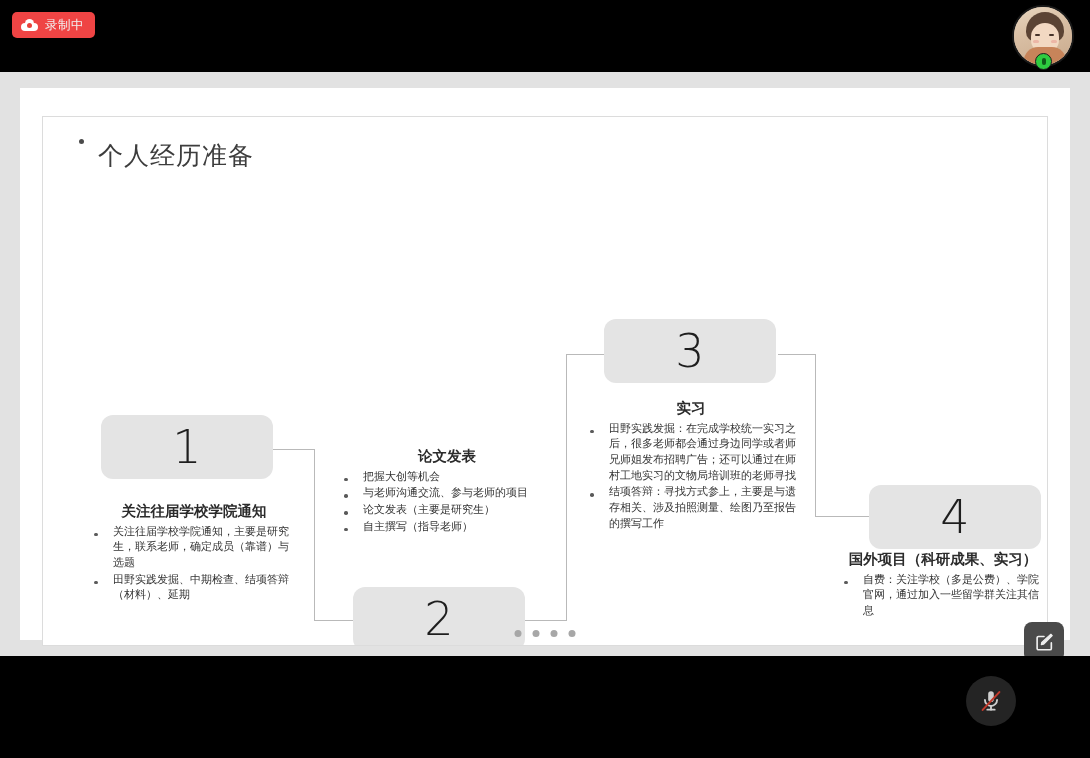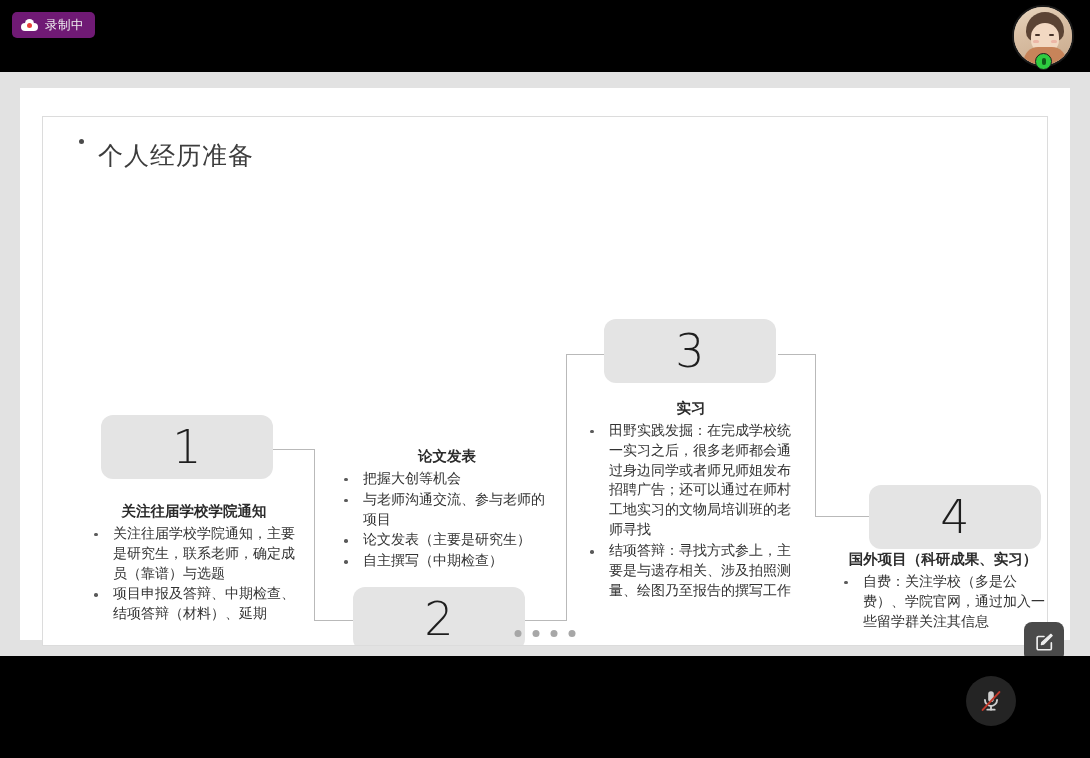--- a/index.html
+++ b/index.html
@@ -12,21 +12,21 @@
   #app { position: relative; width: 1090px; height: 758px; background: #000; }
 
   
   .topbar {
     position: absolute; left: 0; top: 0; width: 1090px; height: 72px;
     background: #000;
   }
   .rec-badge {
     position: absolute; left: 12px; top: 12px;
     height: 26px; display: flex; align-items: center; gap: 7px;
-    background: #701a75; border-radius: 5px; padding: 0 11px 0 9px;
+    background: #ef4444; border-radius: 5px; padding: 0 11px 0 9px;
   }
   .cloud-icon { position: relative; width: 17px; height: 12px; }
   .cloud-icon .c-body {
     position: absolute; left: 0; bottom: 0; width: 17px; height: 8px;
     background: #fff; border-radius: 4px 4px 4px 4px;
   }
   .cloud-icon .c-bump {
     position: absolute; left: 4px; top: 0; width: 9px; height: 9px;
     background: #fff; border-radius: 50%;
   }
@@ -108,21 +108,21 @@
 
   
   .block { position: absolute; color: #2f2f2f; }
   .block h3 {
     text-align: center; font-size: 14.5px; font-weight: bold;
     color: #2b2b2b; margin-bottom: 3px; line-height: 1.3;
     font-family: "DejaVu Sans", sans-serif;
   }
   .block ul { list-style: none; }
   .block li {
-    position: relative; padding-left: 24px; font-size: 14px;
+    position: relative; padding-left: 24px; font-size: 11px;
     line-height: 1.42; color: #333; margin-bottom: 1px;
     font-family: "DejaVu Sans", sans-serif;
   }
   .block li::before {
     content: ""; position: absolute; left: 5px; top: 9px;
     width: 3.5px; height: 3.5px; background: #5a5a5a; border-radius: 50%;
   }
 
   
   .dots {
@@ -214,32 +214,32 @@
           <span>3</span>
         </div>
         <div class="numbox" style="left:826px; top:368px; width:172px; height:64px; font-size:46px;">
           <span>4</span>
         </div>
 
         <div class="block" style="left:46px; top:385px; width:210px;">
           <h3>关注往届学校学院通知</h3>
           <ul>
             <li>关注往届学校学院通知，主要是研究生，联系老师，确定成员（靠谱）与选题</li>
-            <li>项目申报及答辩、中期检查、结项答辩（材料）、延期</li>
+            <li>田野实践发掘、中期检查、结项答辩（材料）、延期</li>
 
           </ul>
         </div>
 
         <div class="block" style="left:296px; top:330px; width:216px;">
           <h3>论文发表</h3>
           <ul>
             <li>把握大创等机会</li>
             <li>与老师沟通交流、参与老师的项目</li>
             <li>论文发表（主要是研究生）</li>
-            <li>自主撰写（中期检查）</li>
+            <li>自主撰写（指导老师）</li>
           </ul>
         </div>
 
         <div class="block" style="left:542px; top:282px; width:212px;">
           <h3>实习</h3>
           <ul>
             <li>田野实践发掘：在完成学校统一实习之后，很多老师都会通过身边同学或者师兄师姐发布招聘广告；还可以通过在师村工地实习的文物局培训班的老师寻找</li>
             <li>结项答辩：寻找方式参上，主要是与遗存相关、涉及拍照测量、绘图乃至报告的撰写工作</li>
           </ul>
         </div>

